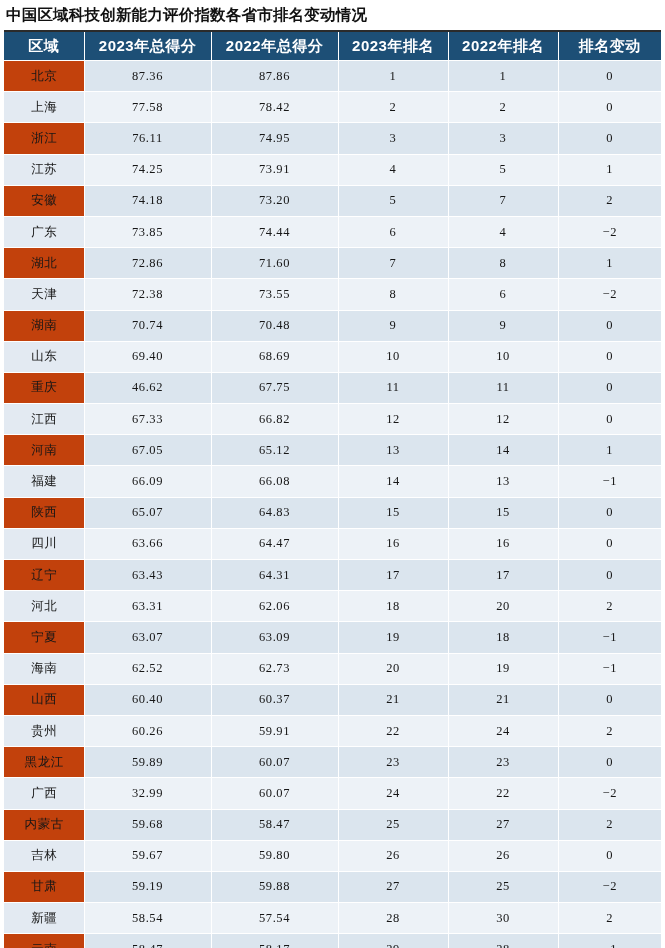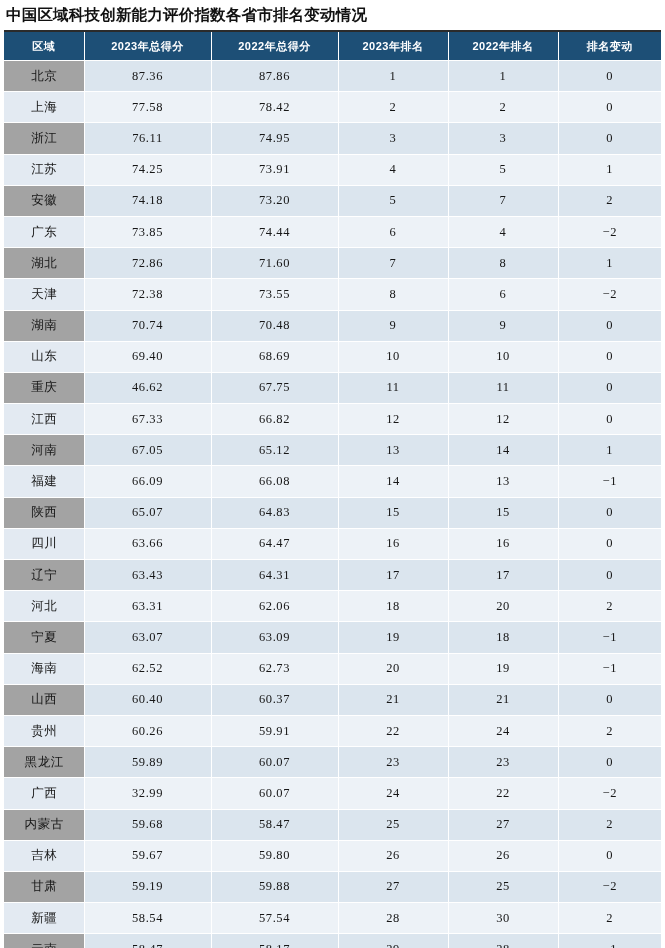--- a/index.html
+++ b/index.html
@@ -35,21 +35,21 @@
   }
   table.data {
     border-collapse: collapse;
     width: 657px;
     margin: 0 4px;
     table-layout: fixed;
   }
   table.data th {
     background: #1d4f76;
     color: #ffffff;
-    font-size: 11px;
+    font-size: 15px;
     font-weight: 700;
     height: 26px;
     letter-spacing: 0.5px;
     border-right: 1px solid #ffffff;
     border-bottom: 1px solid #ffffff;
   }
   table.data th:last-child {
     border-right: none;
   }
   table.data td {
@@ -59,21 +59,21 @@
     color: #161616;
     border-bottom: 1px solid #ffffff;
     border-right: 1px solid #ffffff;
     letter-spacing: 0.6px;
   }
   table.data td:last-child {
     border-right: none;
   }
   tr.odd td { background: #dbe5ee; }
   tr.even td { background: #edf2f7; }
-  tr.odd td.region { background: #a3a3a3; text-align: center; }
+  tr.odd td.region { background: #c2410c; text-align: center; }
   tr.even td.region { background: #e3eaf2; margin-left: 47px; }
   td.region {
     letter-spacing: 1.5px;
     padding-left: 2px;
   }
   .num {
     font-family: "Liberation Serif", serif;
     font-size: 13.5px;
     letter-spacing: 1.2px;
   }

